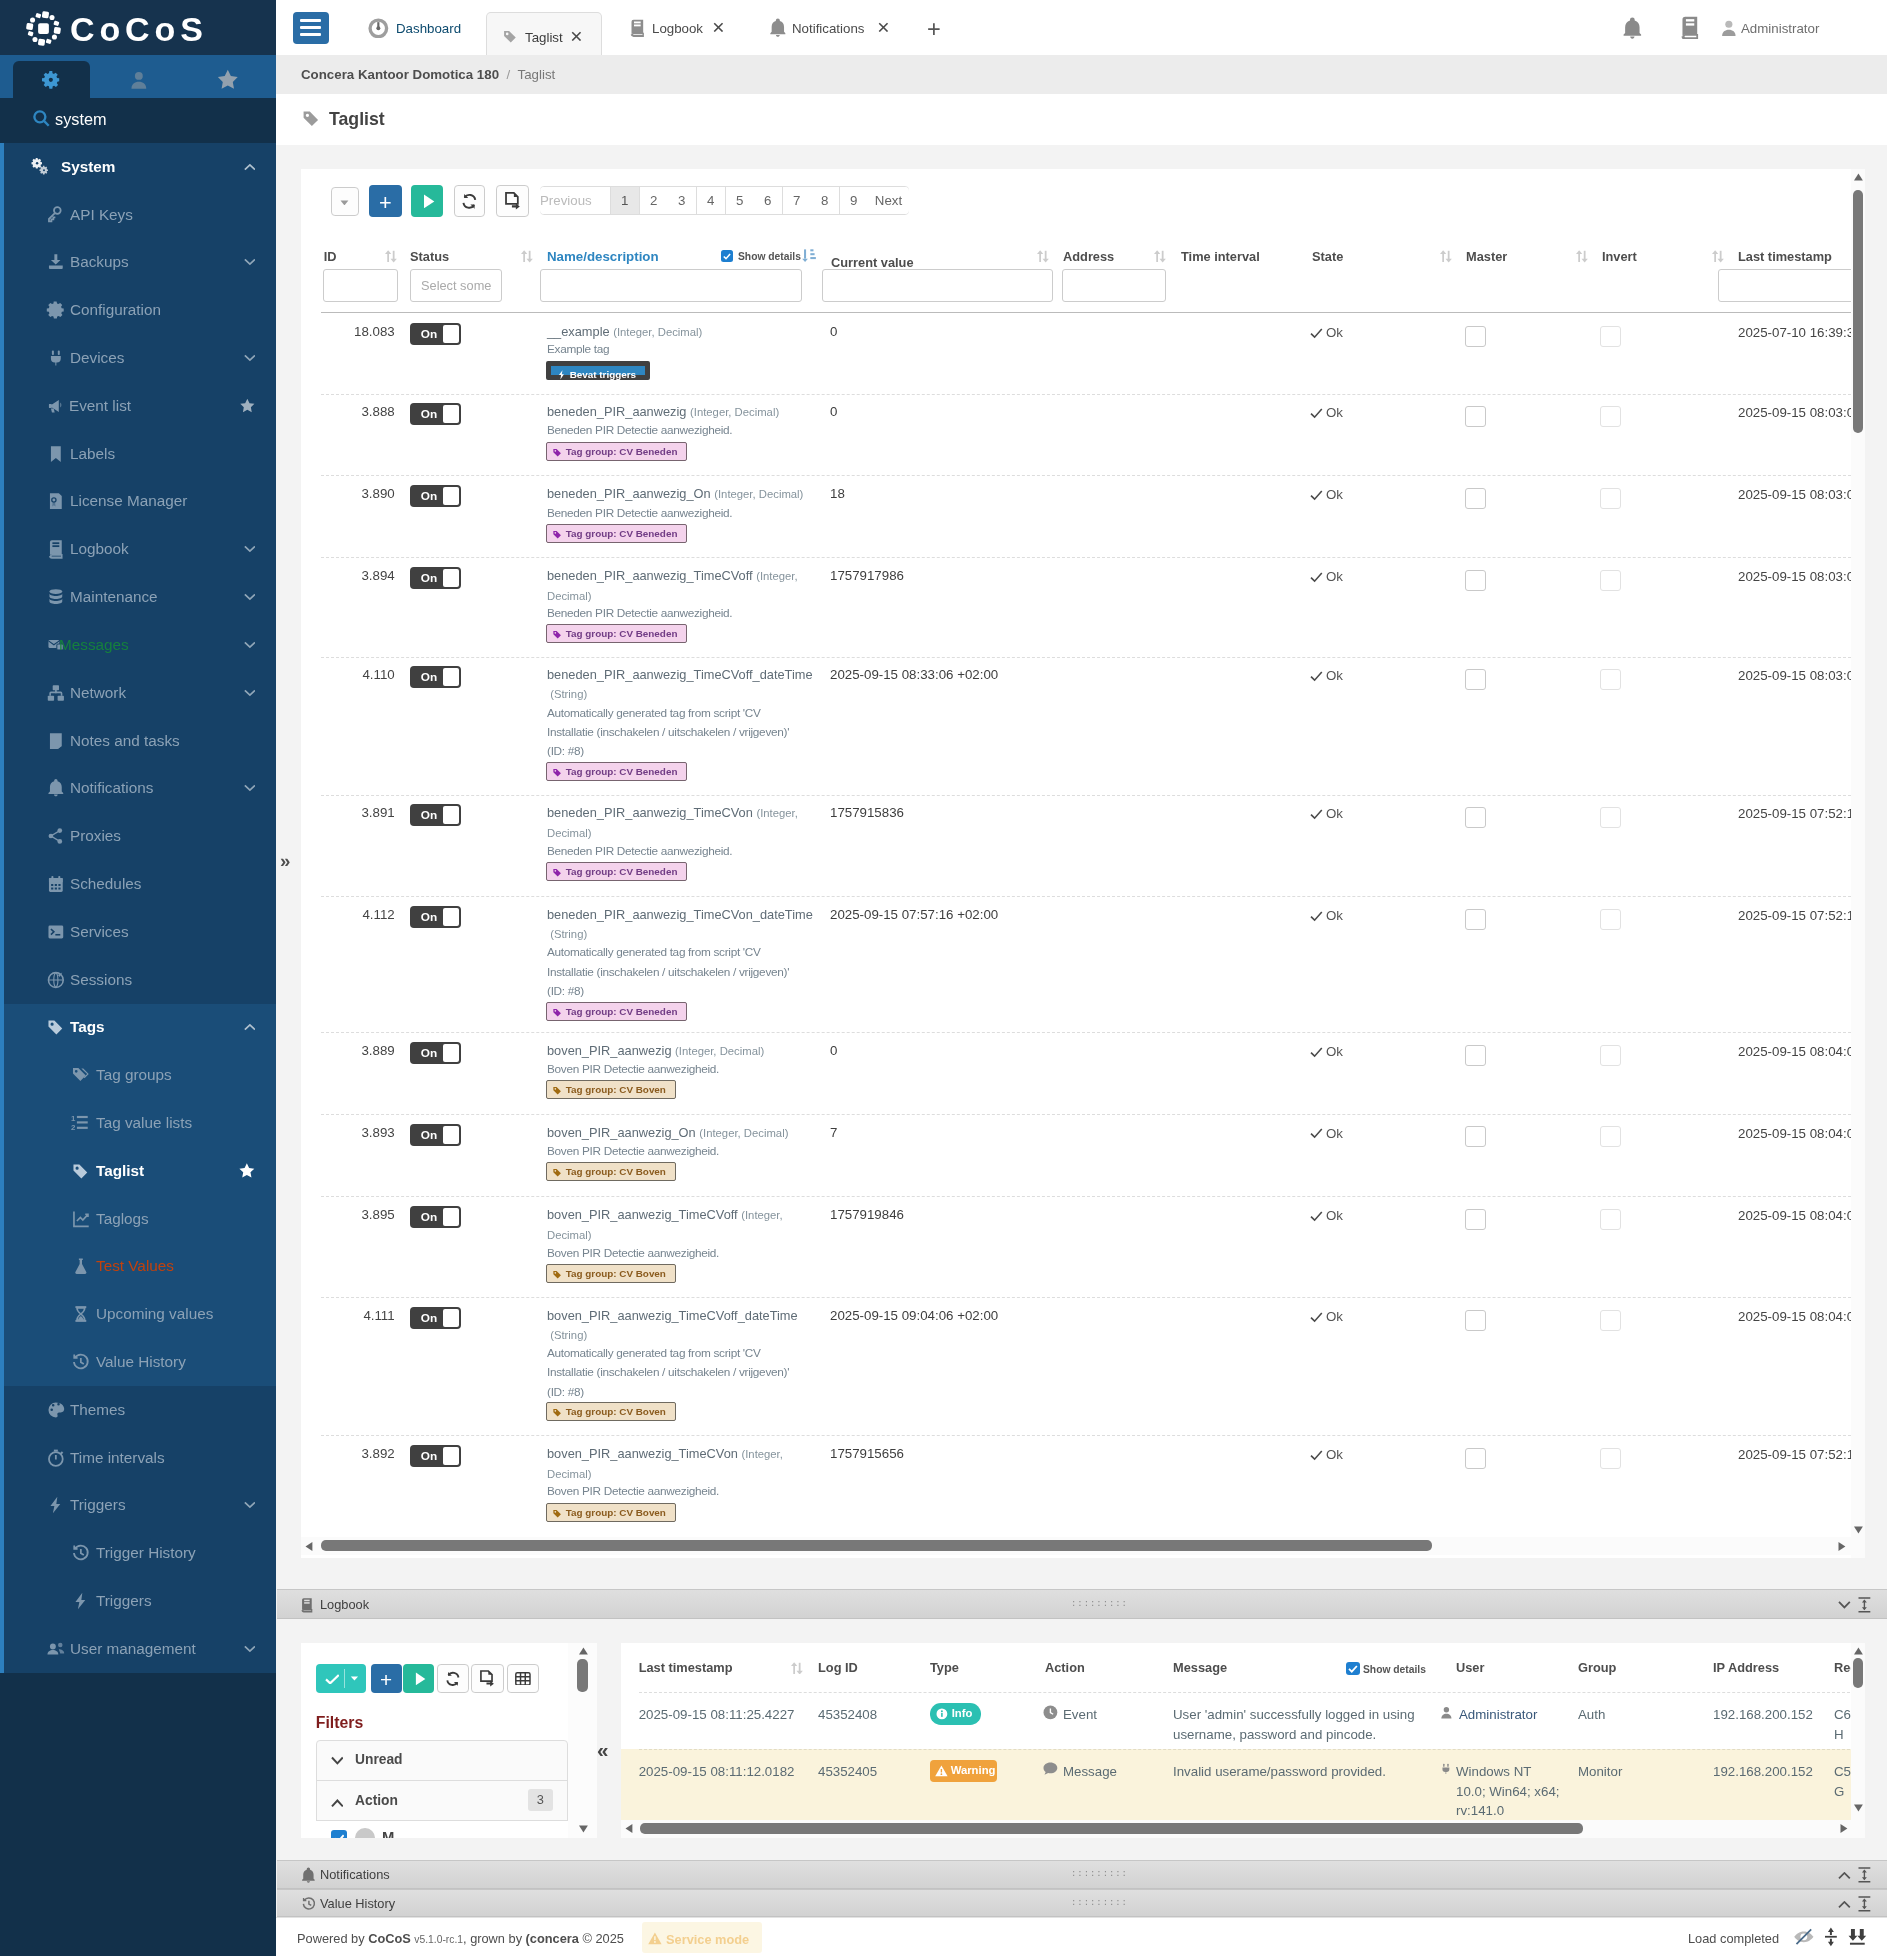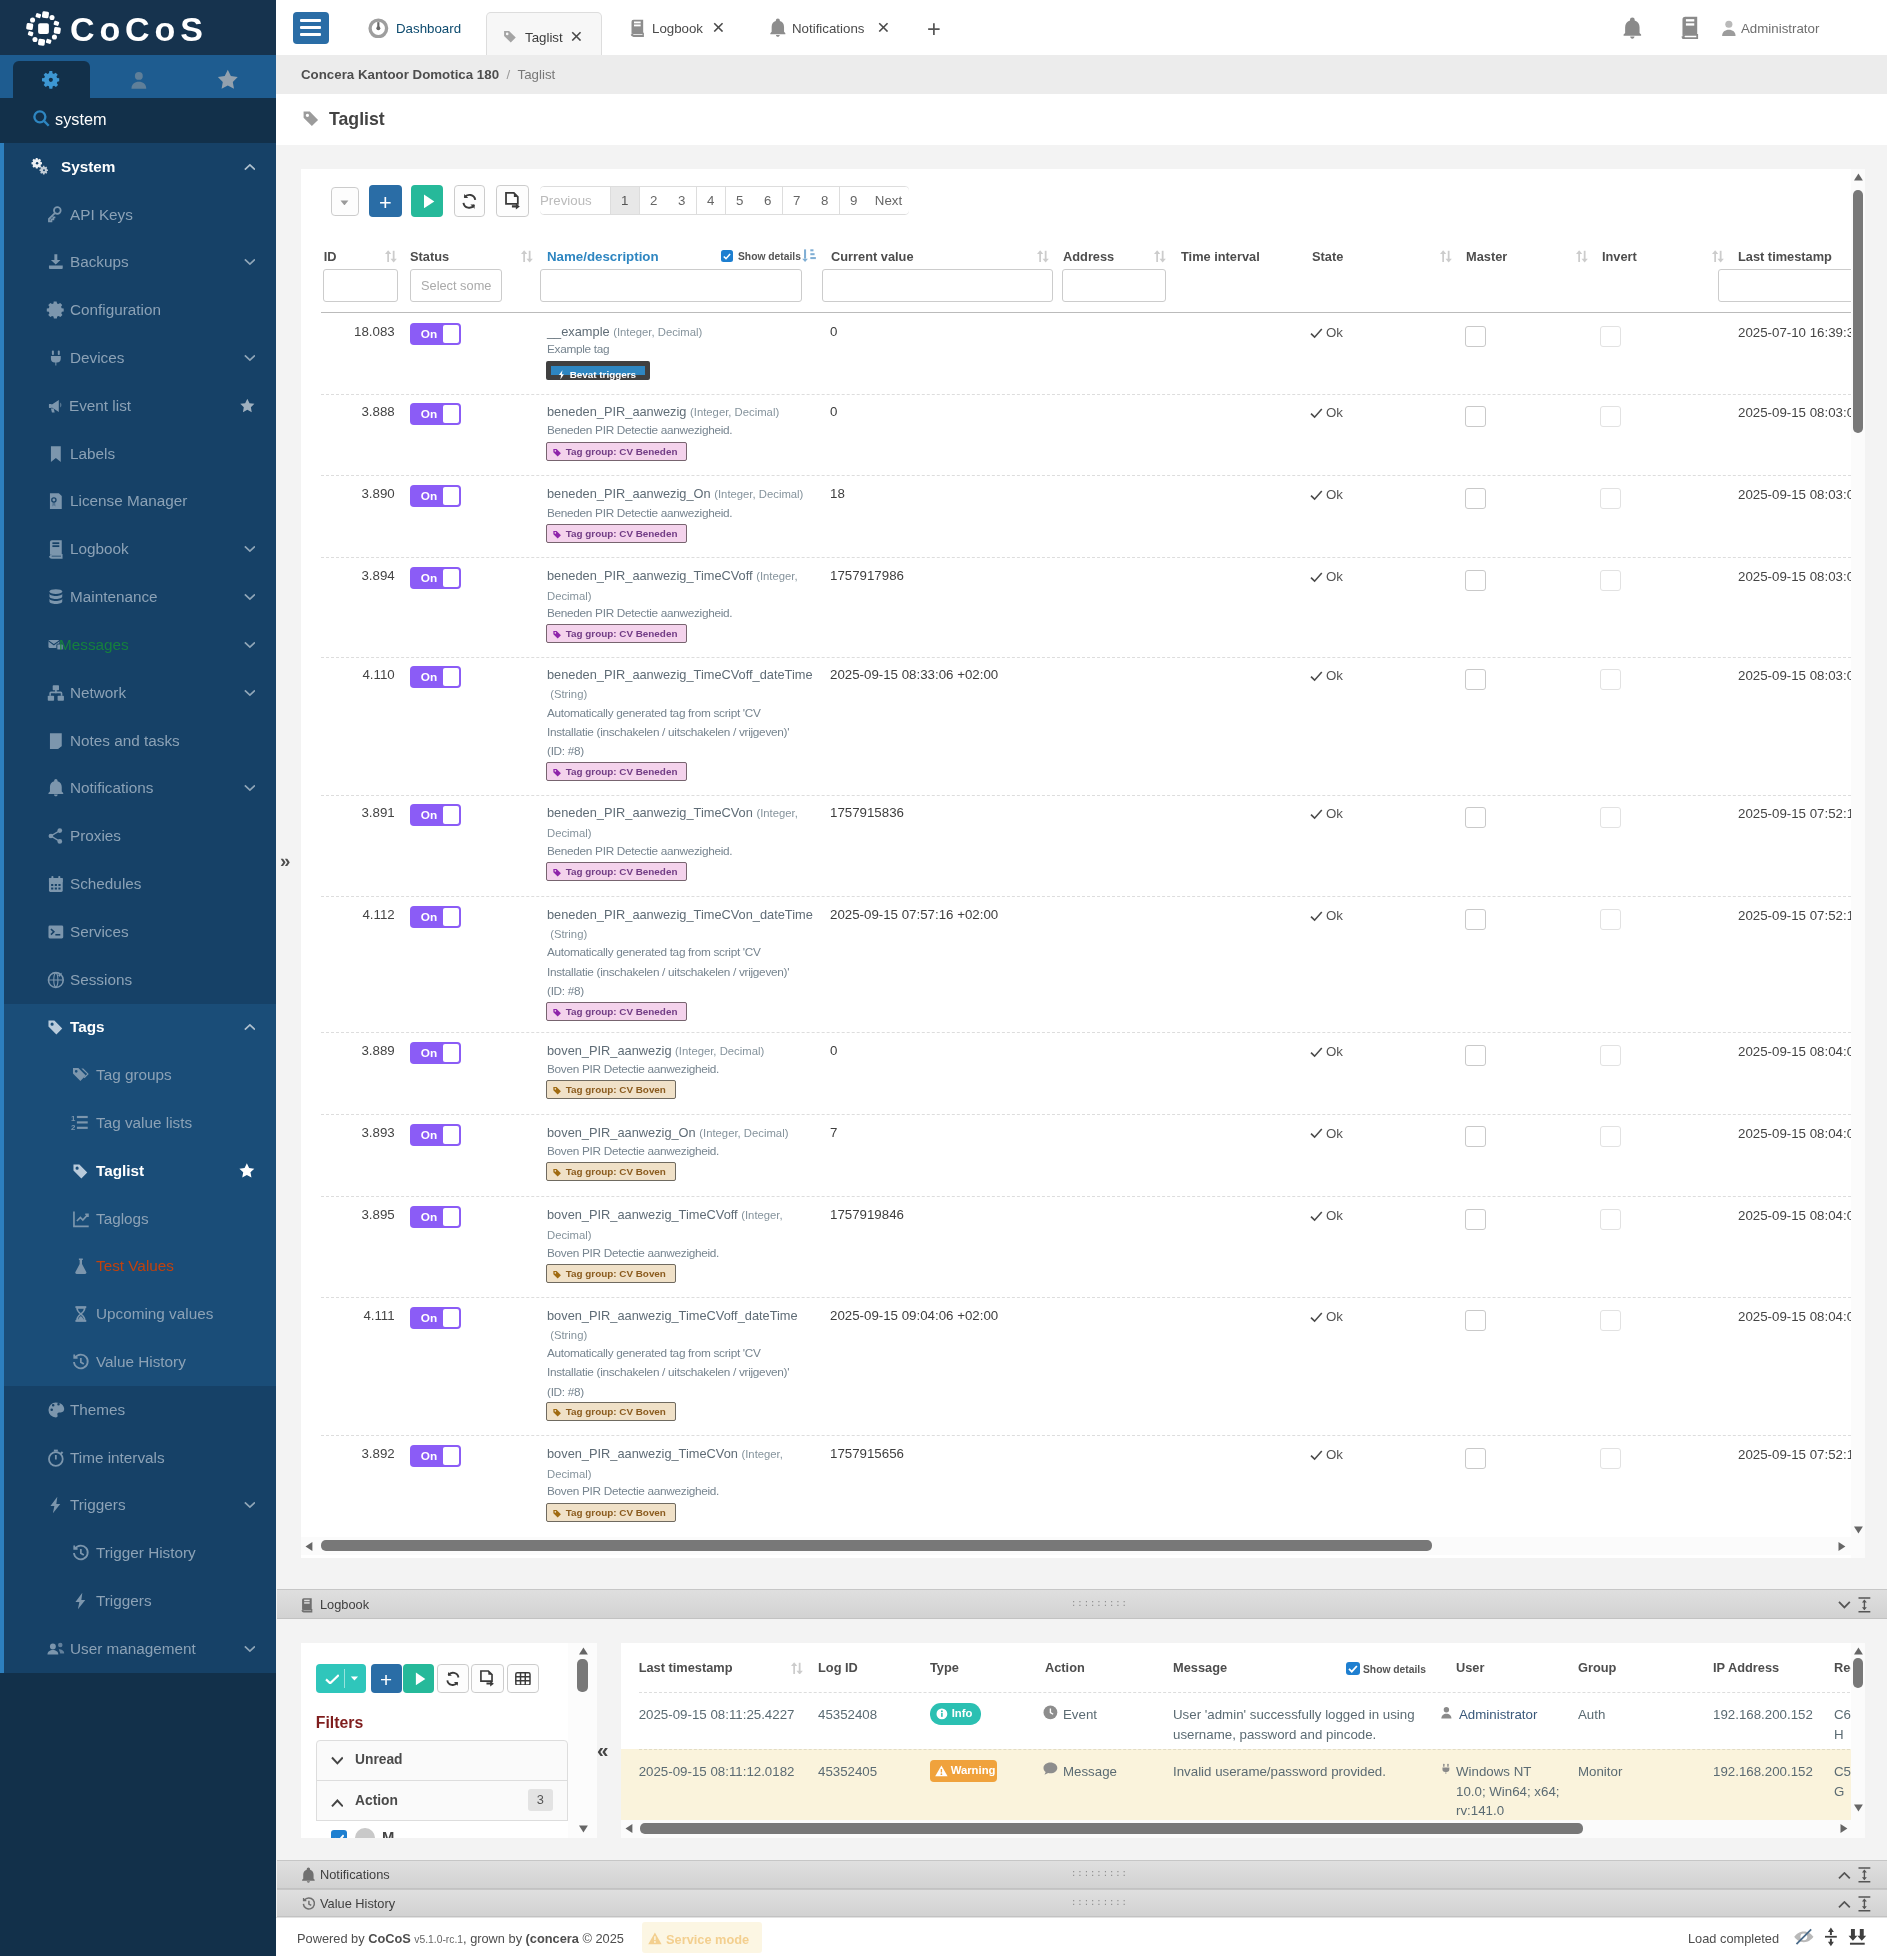--- a/index.html
+++ b/index.html
@@ -8,21 +8,21 @@
 .mi{position:absolute;left:0;width:276px;height:48px;color:#8CA2B6;font-size:15.3px}
 .mi .lb{position:absolute;top:50%;transform:translateY(-50%)}
 .mi .ic{position:absolute;top:50%;transform:translateY(-50%)}
 .chev{position:absolute;right:20.7px;top:50%;transform:translateY(-50%);width:11.8px;height:6.9px}
 .wbtn{position:absolute;background:#FDFDFD;border:1px solid #CCC;border-radius:3.9px}
 .cbtn{position:absolute;border-radius:3.9px}
 .hdl{position:absolute;font-weight:bold;font-size:12.8px;color:#4D4D4D;white-space:nowrap}
 .finp{position:absolute;height:32.5px;background:#fff;border:1px solid #CCC;border-radius:3px}
 .rowsep{position:absolute;border-top:1px dashed #DDD;left:321px;width:1514px;height:0}
 .idv{position:absolute;width:74px;text-align:right;font-size:13.3px;color:#444;line-height:19px}
-.tgl{position:absolute;left:411px;width:51px;height:21.7px;background:#8b5cf6;border-radius:3.9px}
+.tgl{position:absolute;left:411px;width:51px;height:21.7px;background:#404040;border-radius:3.9px}
 .tgl .kn{position:absolute;right:2px;top:2px;width:15.8px;height:17.7px;background:#fff;border-radius:2px}
 .tgl .on{position:absolute;left:10.8px;top:3.9px;color:#fff;font-weight:bold;font-size:11.8px}
 .nm{position:absolute;white-space:nowrap;font-size:12.8px;color:#5F6C76;line-height:19px}
 .nm .pr{font-size:11.3px;color:#85939C}
 .ds{position:absolute;white-space:nowrap;font-size:11.8px;letter-spacing:-0.3px;color:#76848F;line-height:19px}
 .cv{position:absolute;left:529px;font-size:13.3px;color:#3E3E3E;white-space:nowrap;line-height:19px}
 .ok{position:absolute;font-size:13.3px;color:#555;line-height:19px}
 .cb{position:absolute;width:20.7px;height:20.7px;background:#fff;border:1px solid #C9C9C9;border-radius:3px}
 .cb2{position:absolute;width:20.7px;height:20.7px;background:#fff;border:1px solid #E2E2E2;border-radius:3px}
 .ts{position:absolute;font-size:13.3px;color:#444;white-space:nowrap;line-height:19px}
@@ -560,21 +560,21 @@
 <div class="a" style="left:437px;top:82px;font-size:10.3px;font-weight:bold;color:#555">Show details</div>
 <svg class="sv" style="left:501px;top:79px" width="14.8" height="14.8" viewBox="0 0 16 16">
       <g fill="#7FAED4">
         <rect x="2.2" y="1.5" width="2.2" height="10"></rect>
         <path d="M3.3 15.2 0.2 11.5h6.2z"></path>
         <rect x="9" y="9.8" width="6" height="2.2"></rect>
         <rect x="9" y="5.6" width="4.6" height="2.2"></rect>
         <rect x="9" y="1.4" width="3.4" height="2.2"></rect>
       </g>
     </svg>
-<div class="hdl" style="left:530px;top:80px">Current value</div>
+<div class="hdl" style="left:530px;top:86px">Current value</div>
 <svg class="sv" style="left:735px;top:81px" width="13.8" height="12.8" viewBox="0 0 14 13">
       <g fill="#CCCCCC">
         <rect x="3.3" y="2.8" width="1.8" height="9.4"></rect>
         <path d="M4.2 0.2 7.4 4H1z"></path>
         <rect x="8.9" y="0.8" width="1.8" height="9.4"></rect>
         <path d="M9.8 12.8 6.6 9h6.4z"></path>
       </g>
     </svg>
 <div class="hdl" style="left:762px;top:80px">Address</div>
 <svg class="sv" style="left:852px;top:81px" width="13.8" height="12.8" viewBox="0 0 14 13">

